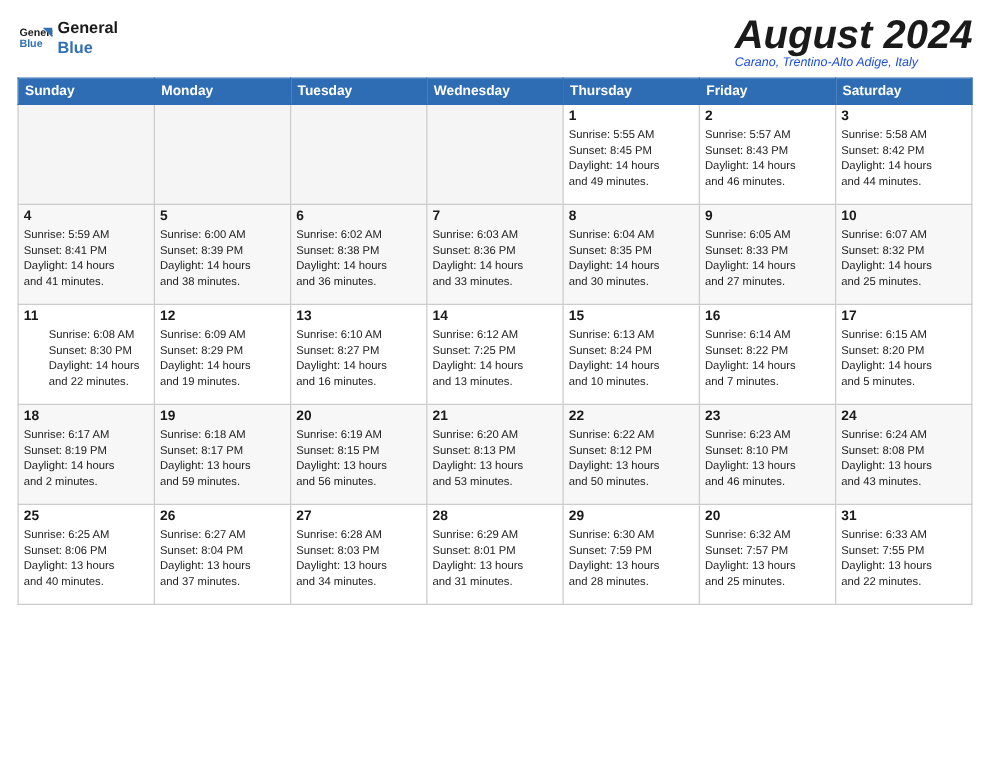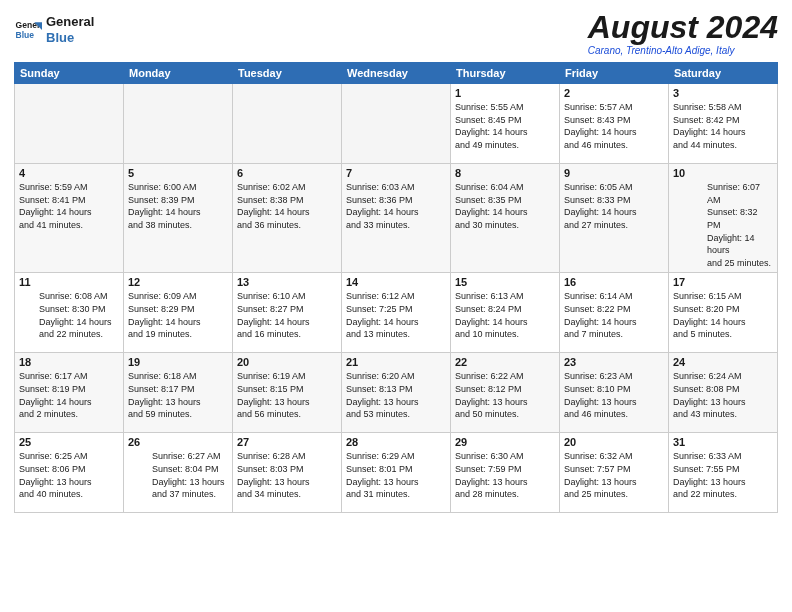--- a/index.html
+++ b/index.html
@@ -187,21 +187,21 @@
           </td>
           <td>
             <span class="day-num">9</span>
             <div class="day-info" style="white-space: pre-line;">Sunrise: 6:05 AM
 Sunset: 8:33 PM
 Daylight: 14 hours
 and 27 minutes.</div>
           </td>
           <td>
             <span class="day-num">10</span>
-            <div class="day-info" style="white-space: pre-line; margin-left: 34px;">Sunrise: 6:07 AM
+            <div class="day-info" style="white-space: pre-line;">Sunrise: 6:07 AM
 Sunset: 8:32 PM
 Daylight: 14 hours
 and 25 minutes.</div>
           </td>
         </tr>
         <tr>
           <td>
             <span class="day-num">11</span>
             <div class="day-info" style="white-space: pre-line; margin-left: 20px;">Sunrise: 6:08 AM
 Sunset: 8:30 PM
@@ -305,21 +305,21 @@
         <tr>
           <td>
             <span class="day-num">25</span>
             <div class="day-info" style="white-space: pre-line;">Sunrise: 6:25 AM
 Sunset: 8:06 PM
 Daylight: 13 hours
 and 40 minutes.</div>
           </td>
           <td>
             <span class="day-num">26</span>
-            <div class="day-info" style="white-space: pre-line; margin-left: 24px;">Sunrise: 6:27 AM
+            <div class="day-info" style="white-space: pre-line;">Sunrise: 6:27 AM
 Sunset: 8:04 PM
 Daylight: 13 hours
 and 37 minutes.</div>
           </td>
           <td>
             <span class="day-num">27</span>
             <div class="day-info" style="white-space: pre-line;">Sunrise: 6:28 AM
 Sunset: 8:03 PM
 Daylight: 13 hours
 and 34 minutes.</div>

